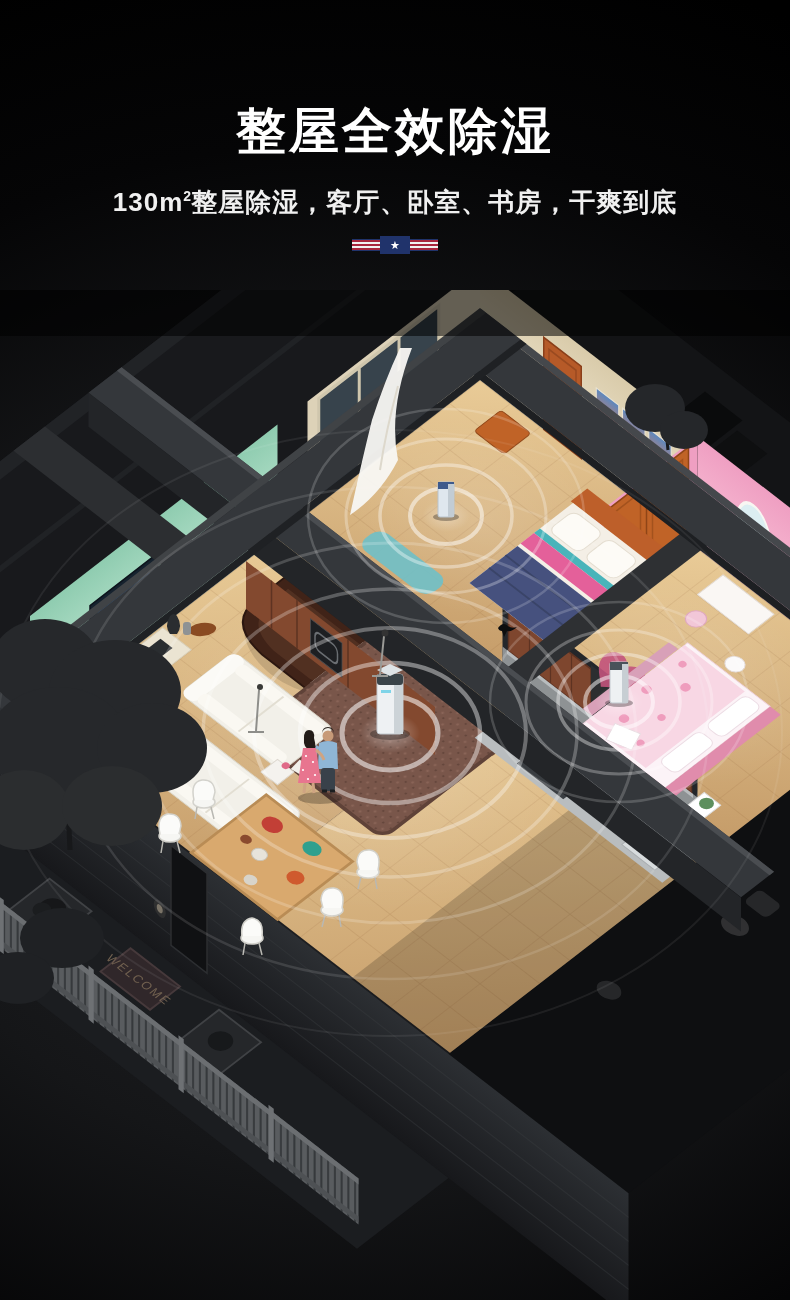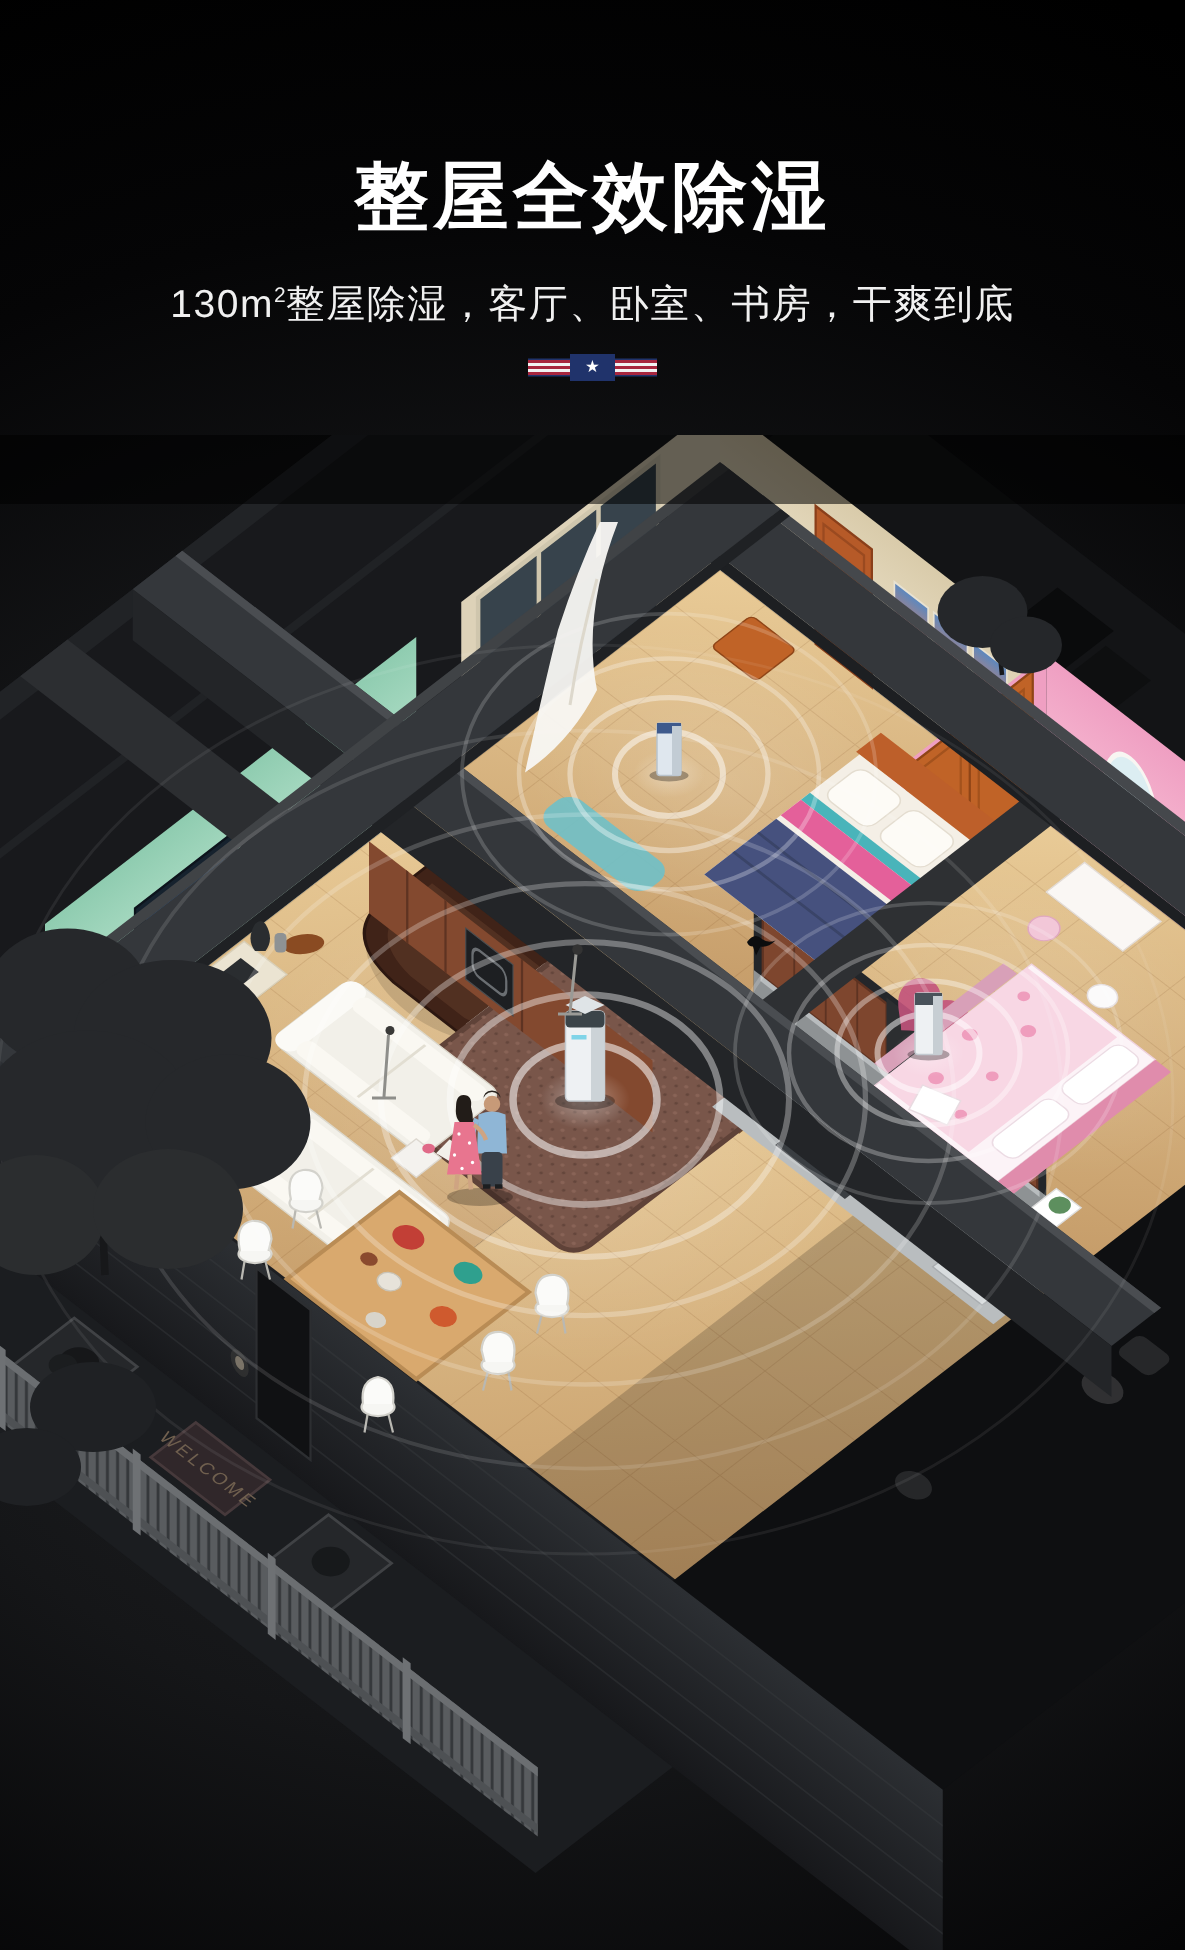--- a/index.html
+++ b/index.html
@@ -11,21 +11,21 @@
     --floor-light:#e9cb97; --floor-dark:#c59c69;
     --carpet:#79564a; --cabinet:#7e462e; --wood-orange:#c06327;
     --beam:#34373b; --beam-dark:#232528; --ripple:#ffffff; --unit-white:#eef1f3;
   }
   html,body{margin:0;padding:0;background:#000;}
   .page{position:relative;width:790px;height:1300px;overflow:hidden;
     font-family:"Liberation Sans","DejaVu Sans",sans-serif;
     background:radial-gradient(1000px 850px at 44% 60%, var(--bg-glow) 0%, #151618 45%, #050506 75%, #000 100%);}
   .header{position:absolute;top:0;left:0;right:0;text-align:center;padding-top:104px;z-index:5;}
   .title{margin:0;font-size:50px;line-height:1.1;font-weight:600;letter-spacing:3px;color:var(--title-color);}
-  .subtitle{margin:26px 0 0 0;font-size:26px;font-weight:400;letter-spacing:1px;color:var(--subtitle-color);}
+  .subtitle{margin:26px 0 0 0;font-size:26px;font-weight:700;letter-spacing:1px;color:var(--subtitle-color);}
   .subtitle .sup{font-size:14px;vertical-align:super;letter-spacing:0;}
   .flag{width:86px;height:18px;margin:16px auto 0;display:flex;align-items:center;}
   .flag .wing{flex:1;height:12px;
     background:linear-gradient(180deg,
       var(--flag-navy) 0 10%, var(--flag-red) 10% 26%, var(--flag-white) 26% 42%,
       var(--flag-red) 42% 58%, var(--flag-white) 58% 74%, var(--flag-red) 74% 90%,
       var(--flag-navy) 90% 100%);}
   .flag .center{width:30px;height:18px;background:var(--flag-navy);
     display:flex;align-items:center;justify-content:center;}
   .flag .star{color:#fff;font-size:11px;line-height:1;}

